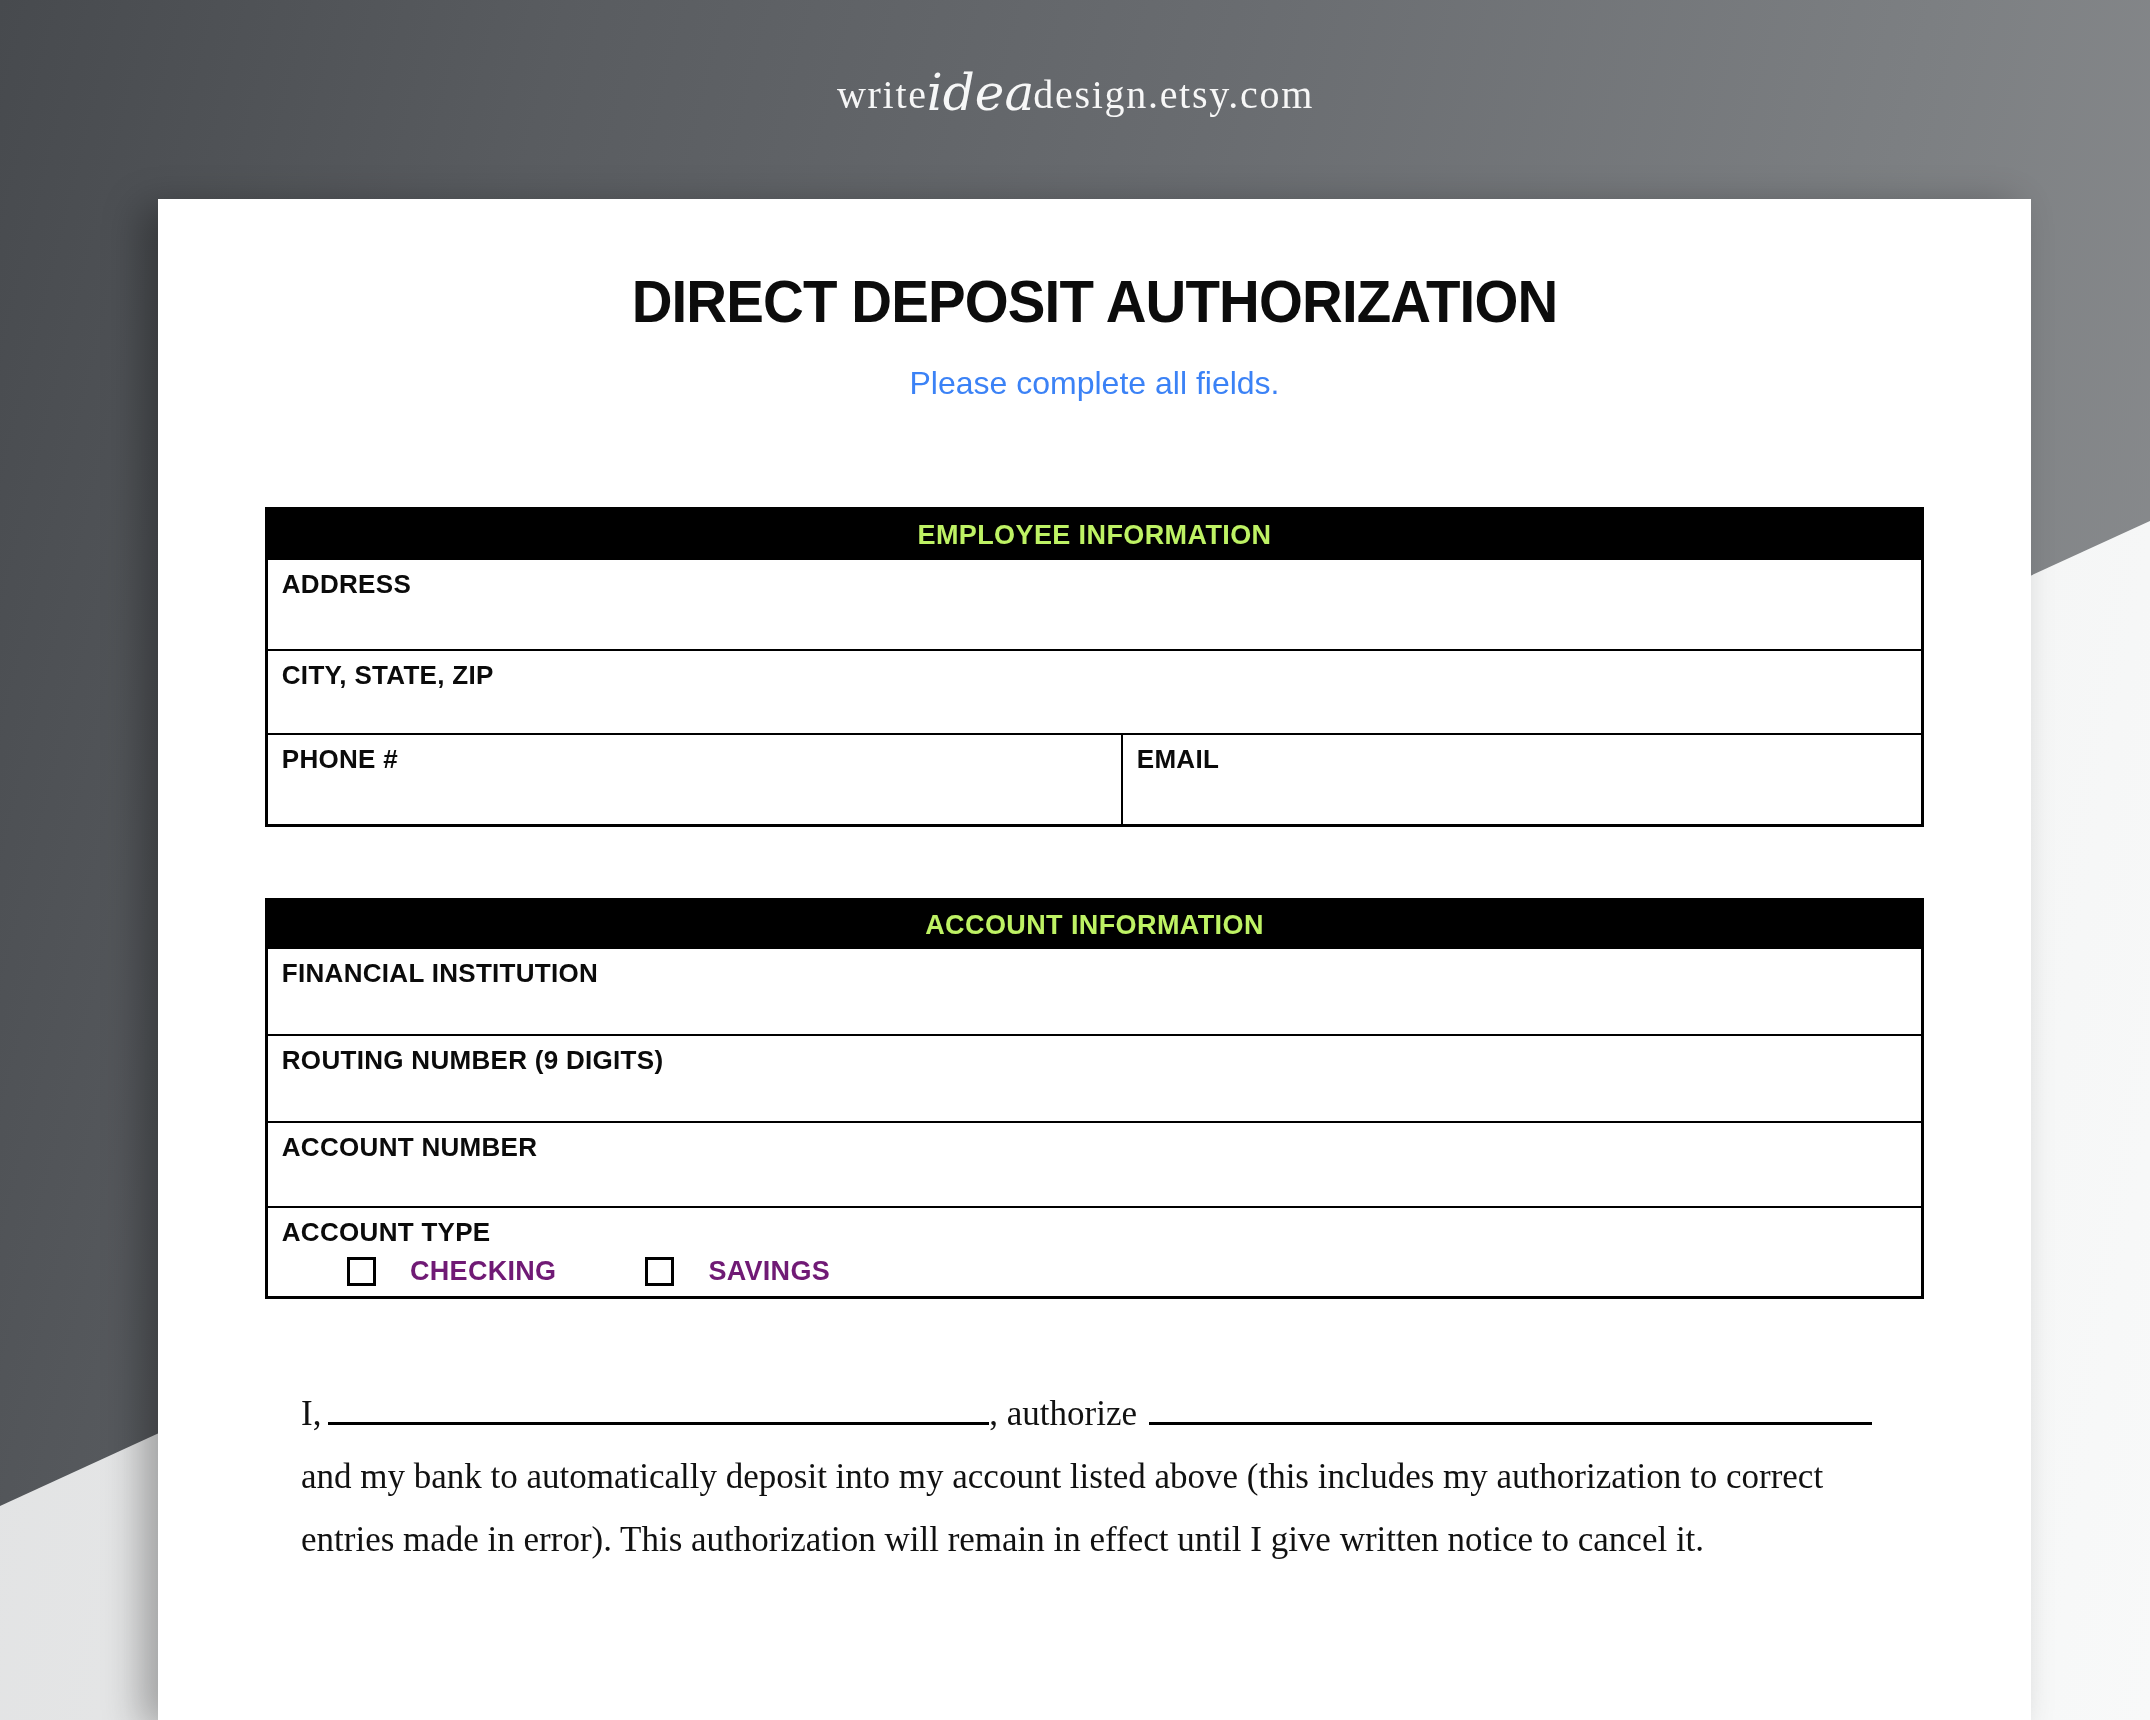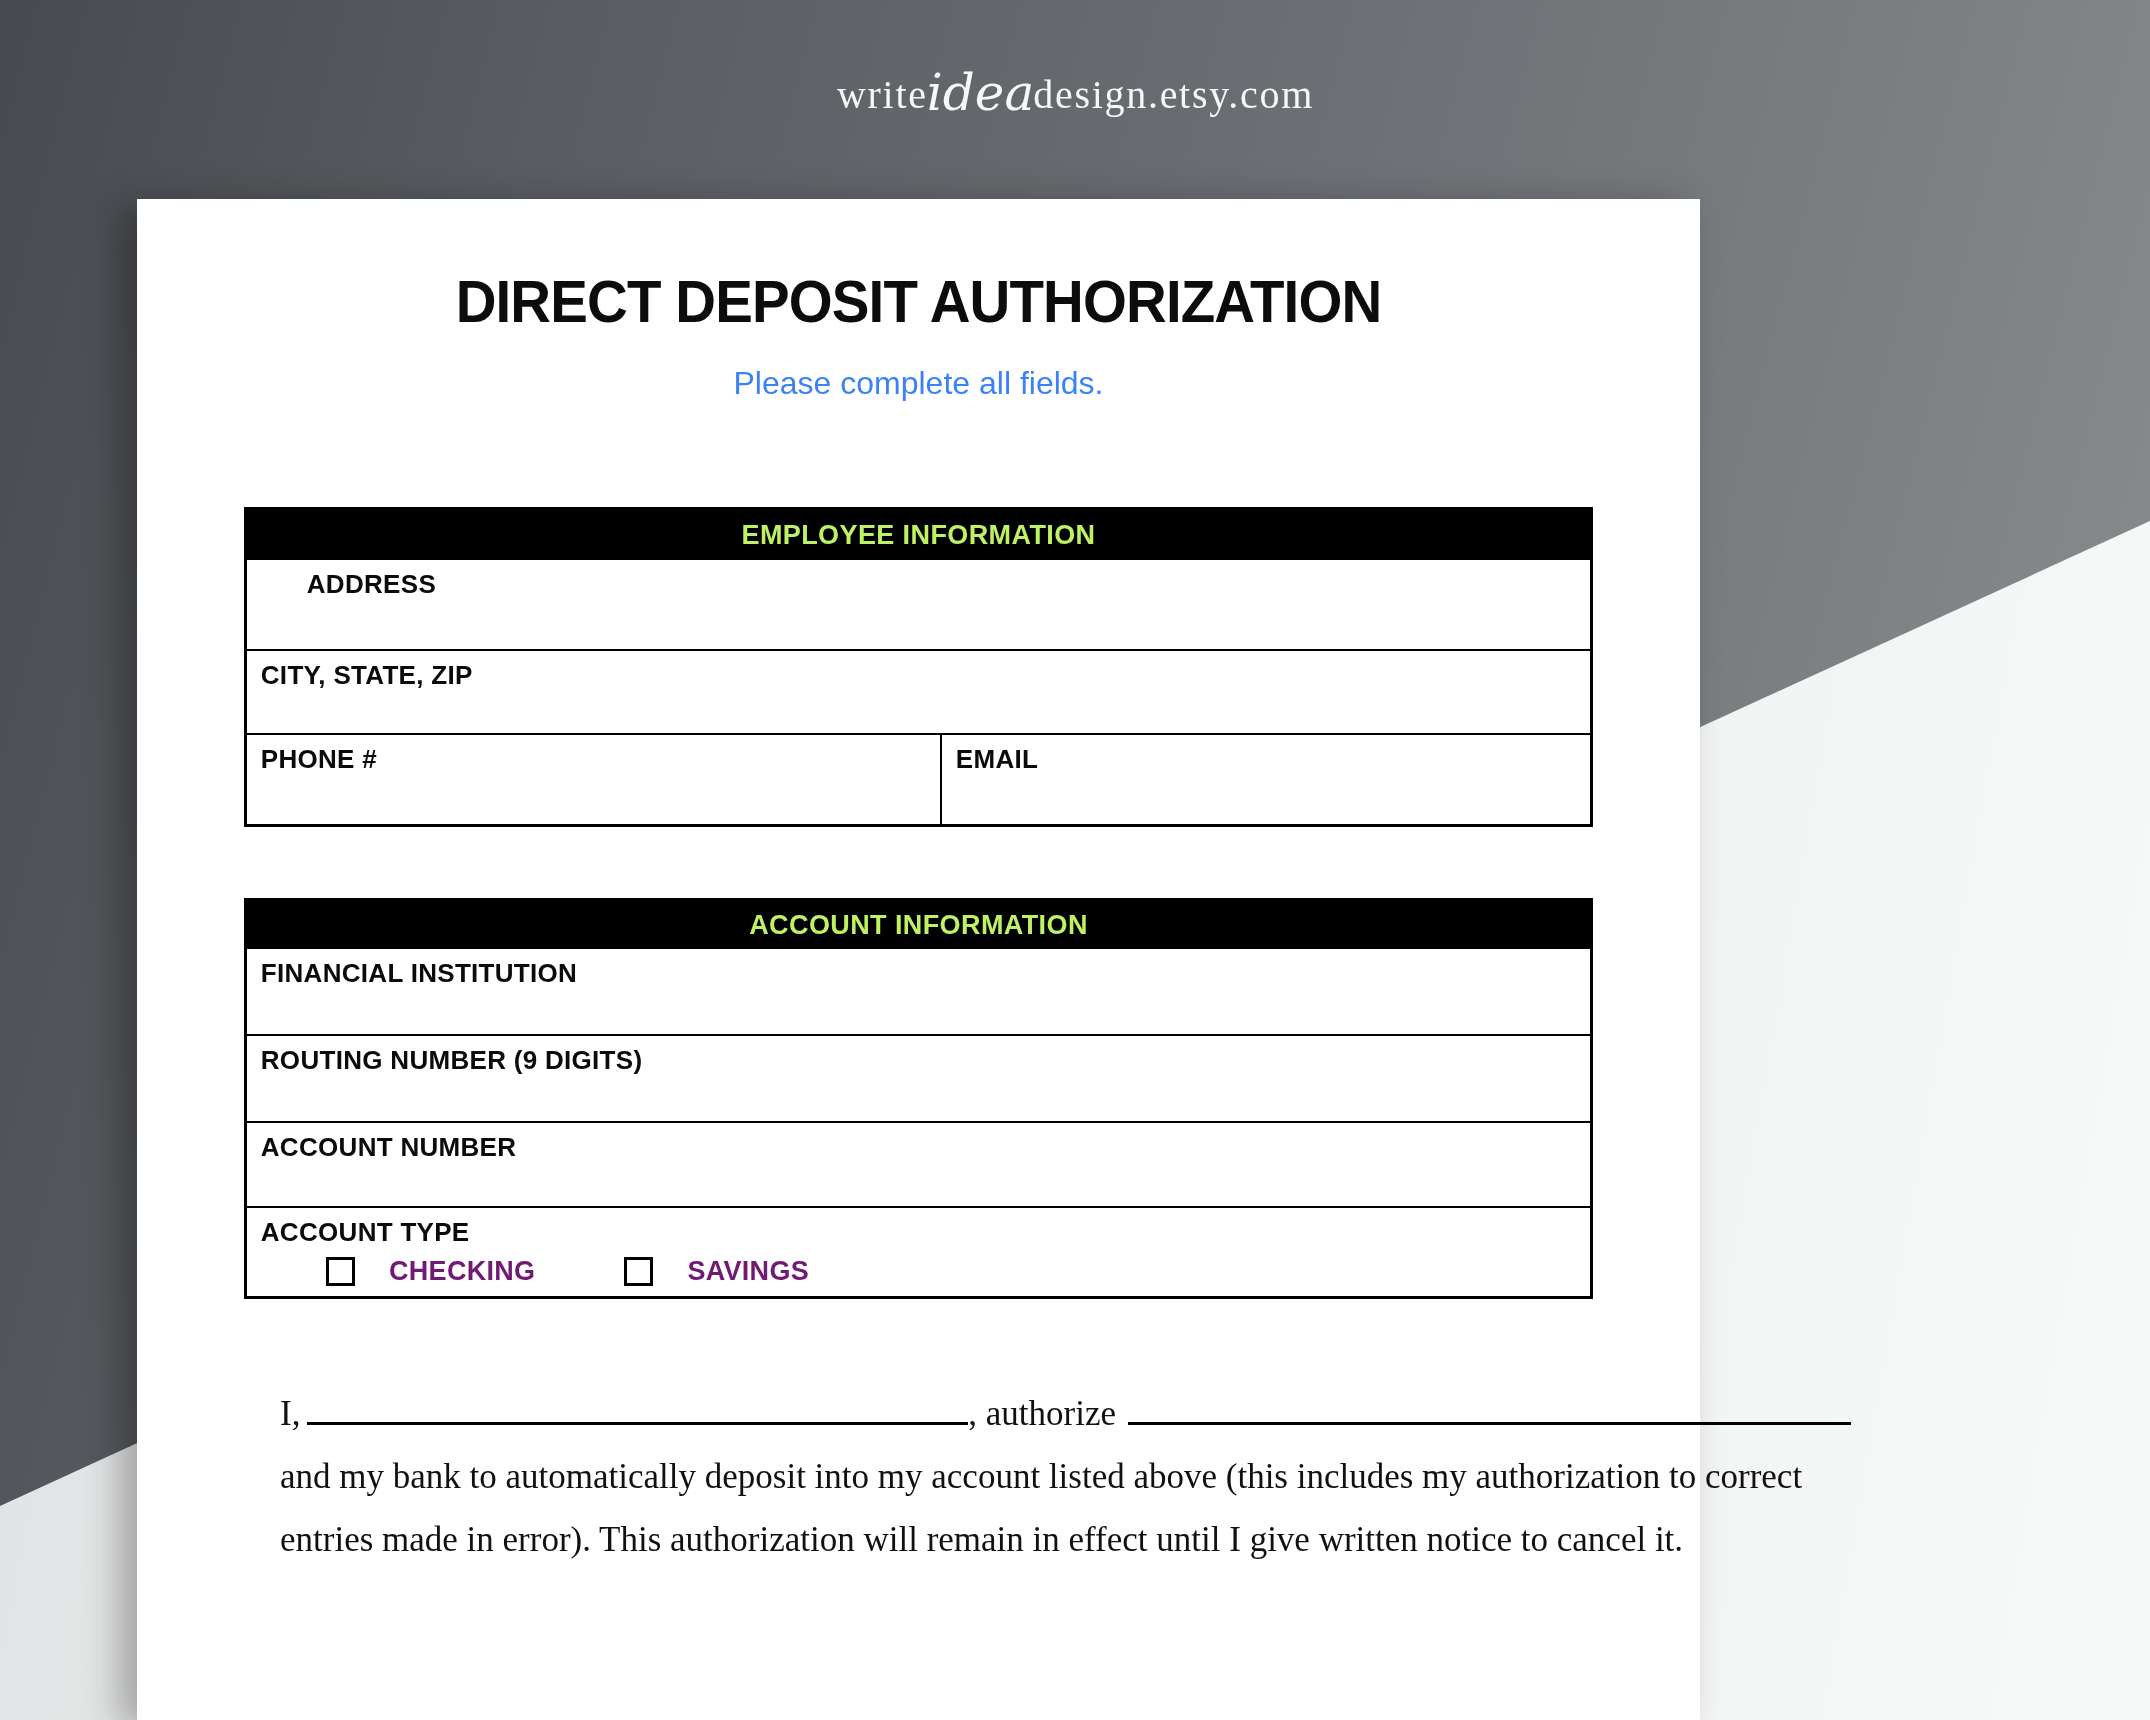--- a/index.html
+++ b/index.html
@@ -23,21 +23,21 @@
     position:absolute;top:62px;left:0;width:2151px;text-align:center;
     color:#fdfdfd;opacity:.96;white-space:nowrap;
   }
   .wm-serif{font-family:"Liberation Serif",serif;font-size:40px;letter-spacing:1.7px;}
   .wm-script{
     font-family:"DejaVu Serif",serif;font-style:italic;font-size:50px;
     letter-spacing:0;margin:16px -0.9px;position:relative;top:1.7px;
   }
   
   .paper{
-    position:absolute;left:137px;top:199px;width:1563px;height:1522px;
+    position:absolute;left:158px;top:199px;width:1873px;height:1522px;
     background:#ffffff;
     box-shadow:-17px 6.9px 36px rgba(0,0,0,.30);
   }
   .sheet{padding:0 107px;}
   .form-title{
     margin:67px 0 0 0;text-align:center;color:#0c0c0c;
     font-size:60px;font-weight:bold;letter-spacing:-0.9px;line-height:72px;
     transform:scaleX(.94);transform-origin:center;
   }
   .form-subtitle{
@@ -55,21 +55,21 @@
   }
   .bar-employee{height:50px;}
   .bar-account{height:48px;}
   .field-row{border-top:2.6px solid #000;position:relative;}
   .field-row.first{border-top:none;}
   .field-label{
     padding:10.3px 13.8px 0 13.8px;font-size:26px;font-weight:bold;
     color:#0b0b0b;letter-spacing:0.3px;line-height:29px;
   }
   .write-area{position:absolute;inset:0;}
-  .row-address{height:89px;padding-left:46px;}
+  .row-address{height:89px;}
   .row-city{height:82px;}
   .row-split{height:89px;display:flex;}
   .cell{position:relative;}
   .cell-phone{width:51.6%;border-right:2.6px solid #000;}
   .cell-email{flex:1;}
   .row-fi{height:85px;}
   .row-routing{height:85px;}
   .row-acctnum{height:83px;}
   .row-type{height:88px;}
   .type-options{display:flex;align-items:center;margin-top:8.6px;padding-left:79px;}

